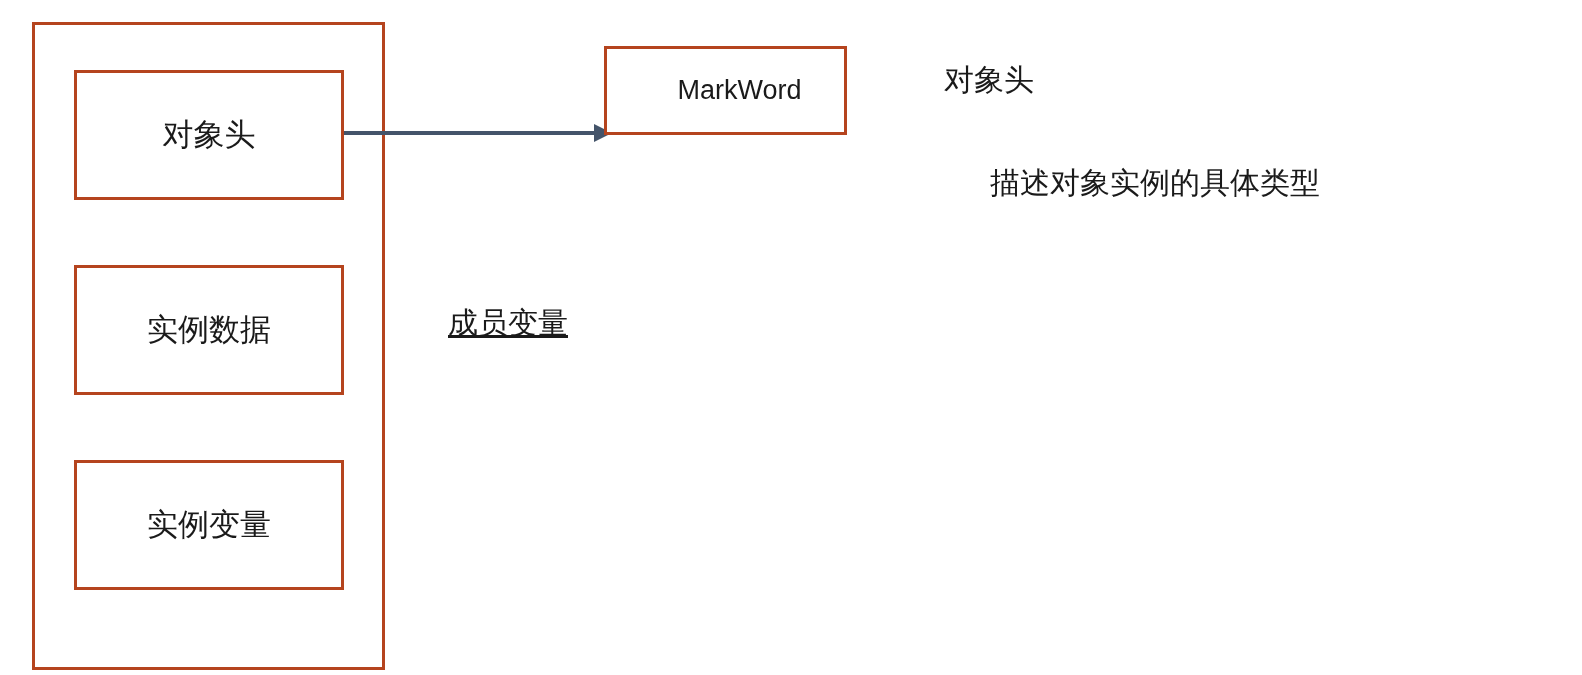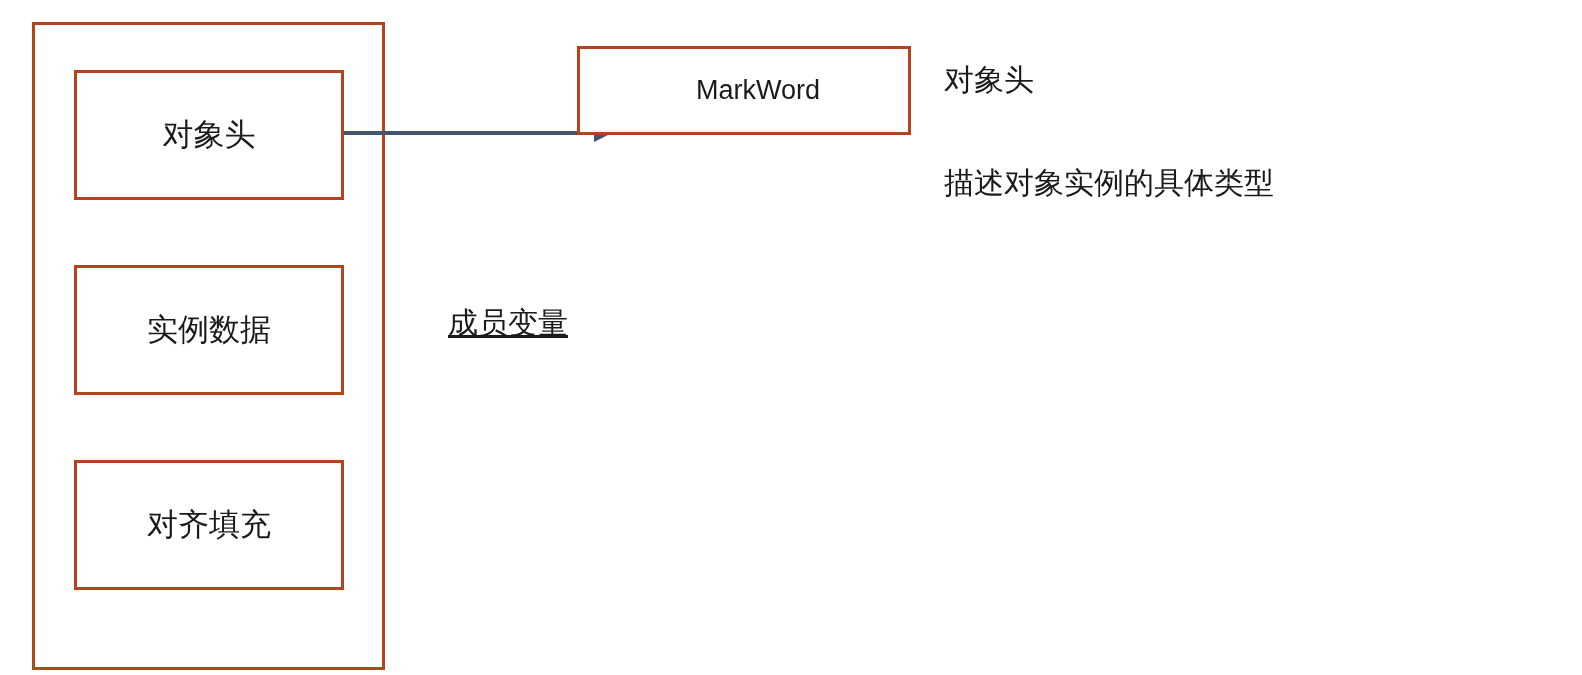--- a/index.html
+++ b/index.html
@@ -45,22 +45,22 @@
     height: 130px;
     font-size: 31px;
     color: #1a1a1a;
   }
   #box-object-header { top: 70px; }
   #box-instance-data { top: 265px; }
   #box-padding      { top: 460px; }
 
   
   .detail-box {
-    left: 577px;
-    width: 334px;
+    left: 604px;
+    width: 243px;
     height: 89px;
     font-size: 27px;
     color: #1a1a1a;
     padding-left: 28px;
   }
   #box-markword { top: 46px; }
   #box-klassword { top: 135px; }
 
   
   #arrow {
@@ -72,39 +72,39 @@
   }
 
   .note {
     position: absolute;
     font-size: 30px;
     color: #1a1a1a;
     white-space: nowrap;
     line-height: 1.2;
   }
   #note-object-header { left: 944px; top: 62px; }
-  #note-klass { left: 944px; top: 165px; text-align: center; }
+  #note-klass { left: 990px; top: 165px; text-align: center; }
   #note-member { left: 448px; top: 305px; text-decoration: underline; }
   #note-padding { left: 435px; top: 493px; font-size: 29px; }
 </style>
 </head>
 <body>
 
 <div id="canvas">
 
   <div class="box" id="object-container"></div>
 
   <div class="box inner-box" id="box-object-header">
     <span>对象头</span>
   </div>
   <div class="box inner-box" id="box-instance-data">
     <span>实例数据</span>
   </div>
   <div class="box inner-box" id="box-padding">
-    <span>对齐填充</span>
+    <span>实例变量</span>
   </div>
 
   <svg id="arrow" viewBox="0 0 270 30" xmlns="http://www.w3.org/2000/svg">
     <line x1="0" y1="15" x2="250" y2="15" stroke="#44546a" stroke-width="4"></line>
     <polygon points="250,6 268,15 250,24" fill="#44546a"></polygon>
   </svg>
 
   <div class="box detail-box" id="box-markword">
     <span>MarkWord</span>
   </div>

